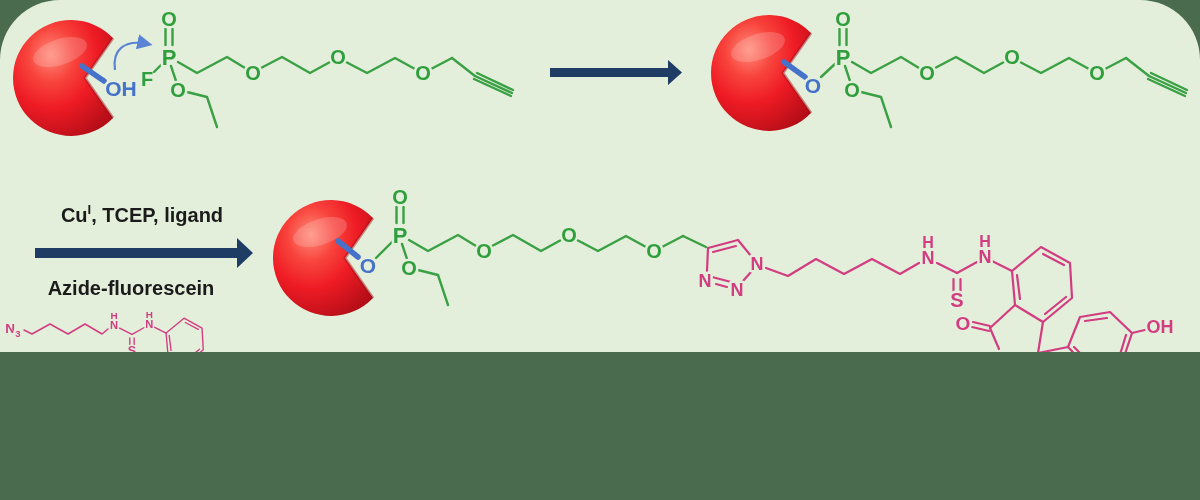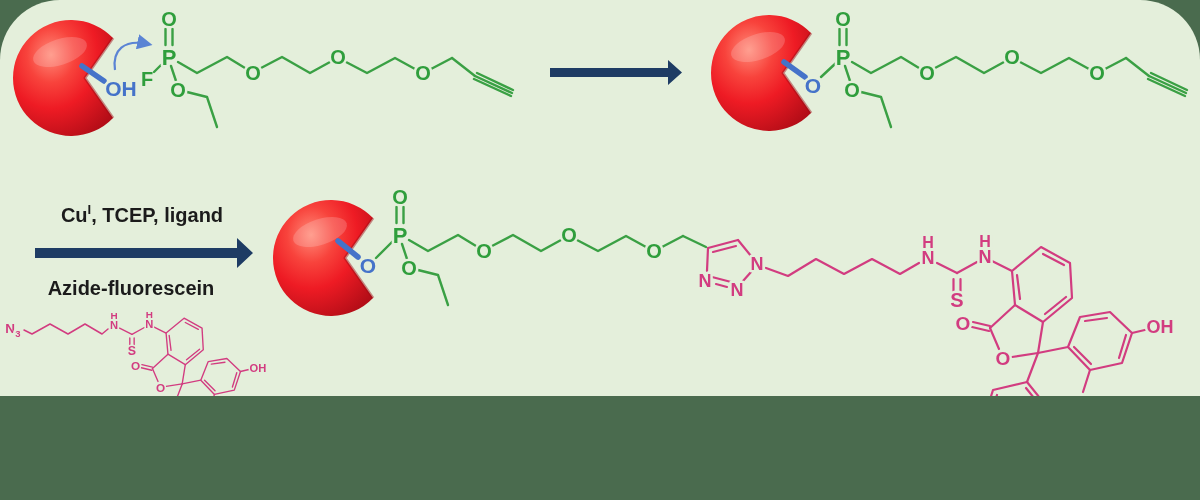--- a/index.html
+++ b/index.html
@@ -1,16 +1,16 @@
 <!DOCTYPE html>
 <html><head>
 <meta charset="utf-8">
 <style>
   html,body{margin:0;padding:0;background:#4a6b4e;}
-  .stage{width:1200px;height:396px;position:relative;overflow:hidden;}
+  .stage{width:1200px;height:352px;position:relative;overflow:hidden;}
   svg{display:block;}
   text{user-select:none;}
   .bond-g{stroke:#3aa044;stroke-width:2.4;fill:none;stroke-linecap:round;stroke-linejoin:round;}
   .bond-pk{stroke:#d23c80;stroke-width:2.2;fill:none;stroke-linecap:round;stroke-linejoin:round;}
   .bond-bl{stroke:#4573c9;stroke-width:5.5;stroke-linecap:round;}
   .curve-bl{stroke:#5b84d4;stroke-width:2.2;fill:none;}
   .atom{font-family:"Liberation Sans",sans-serif;font-weight:700;text-anchor:middle;
         dominant-baseline:central;paint-order:stroke;stroke:#e4efdb;stroke-width:5px;
         stroke-linejoin:round;}
   .a-g{fill:#2f9e3c;}

